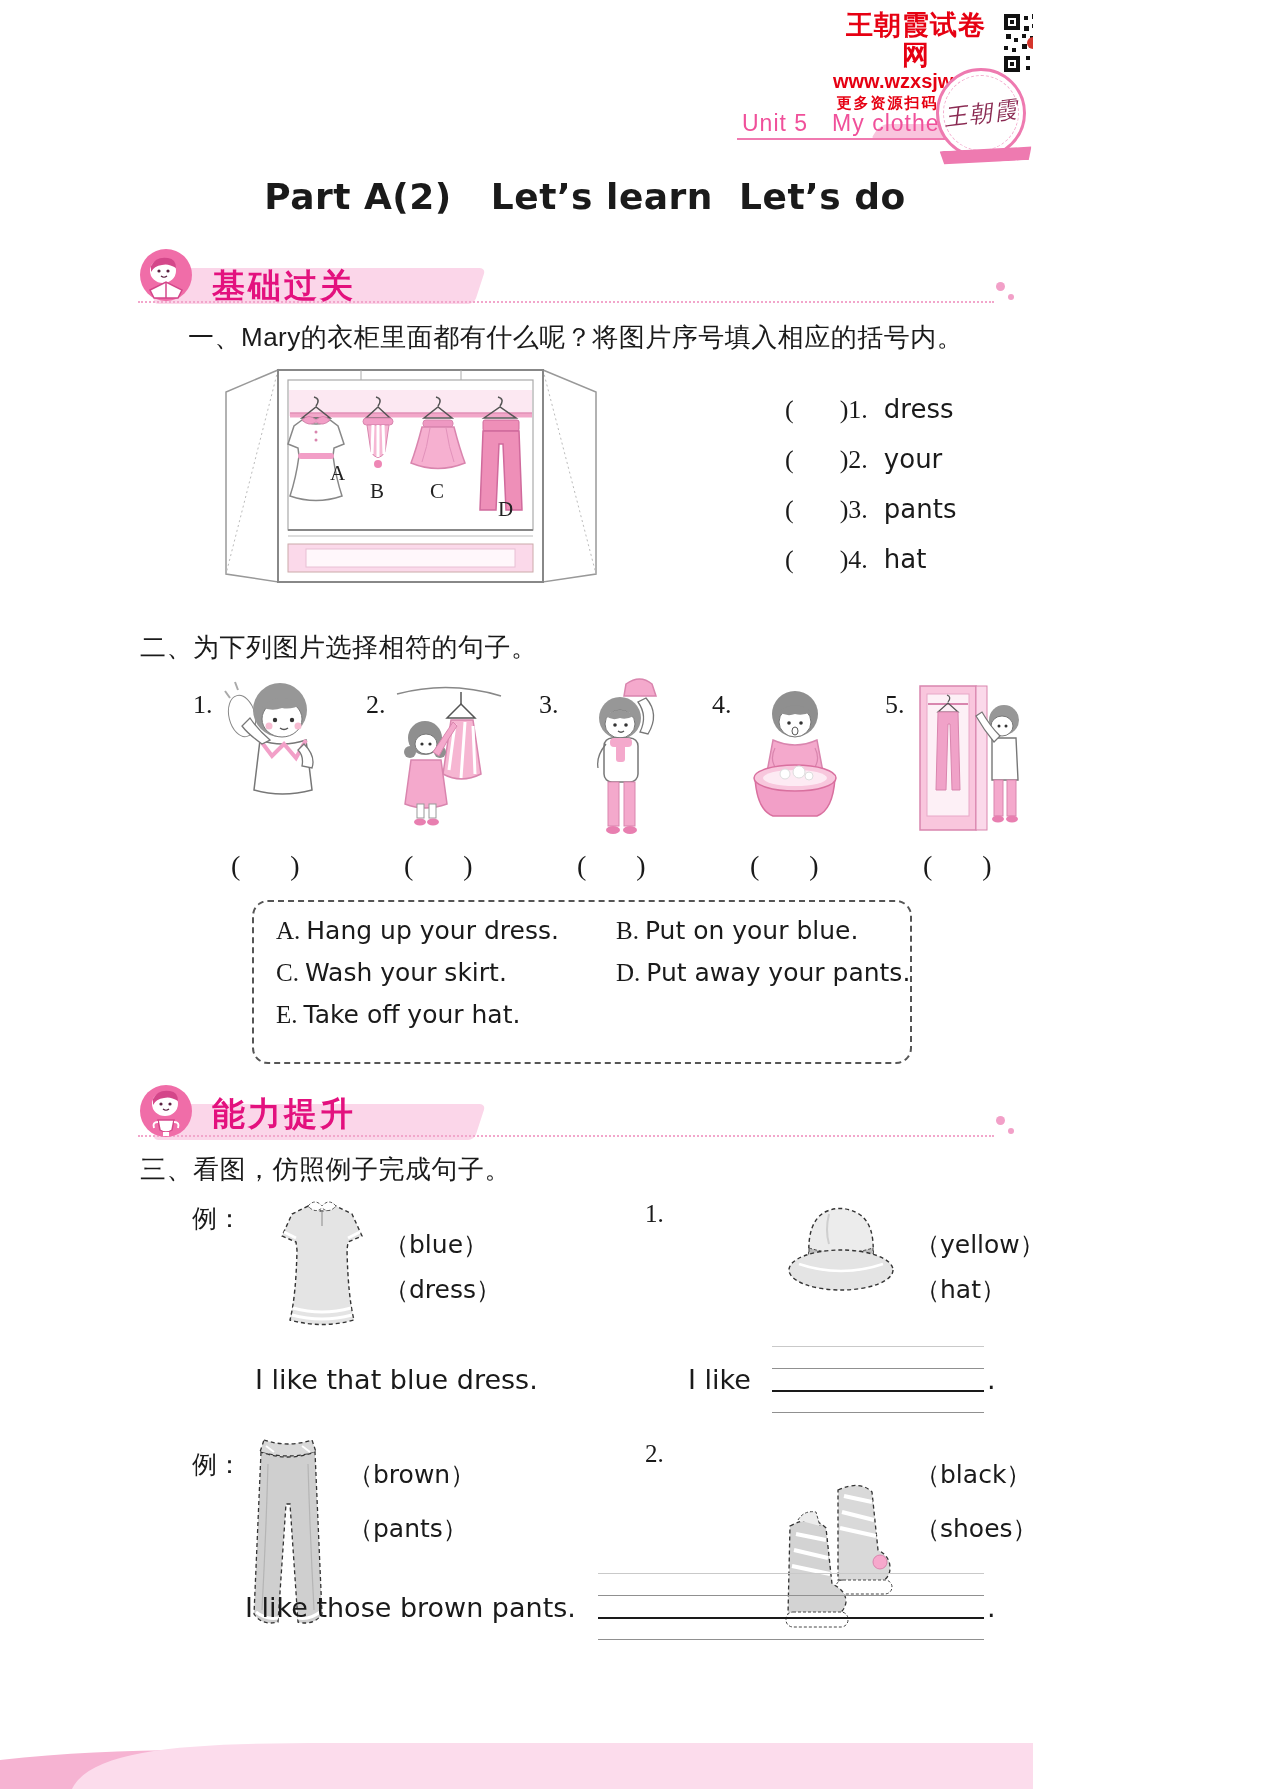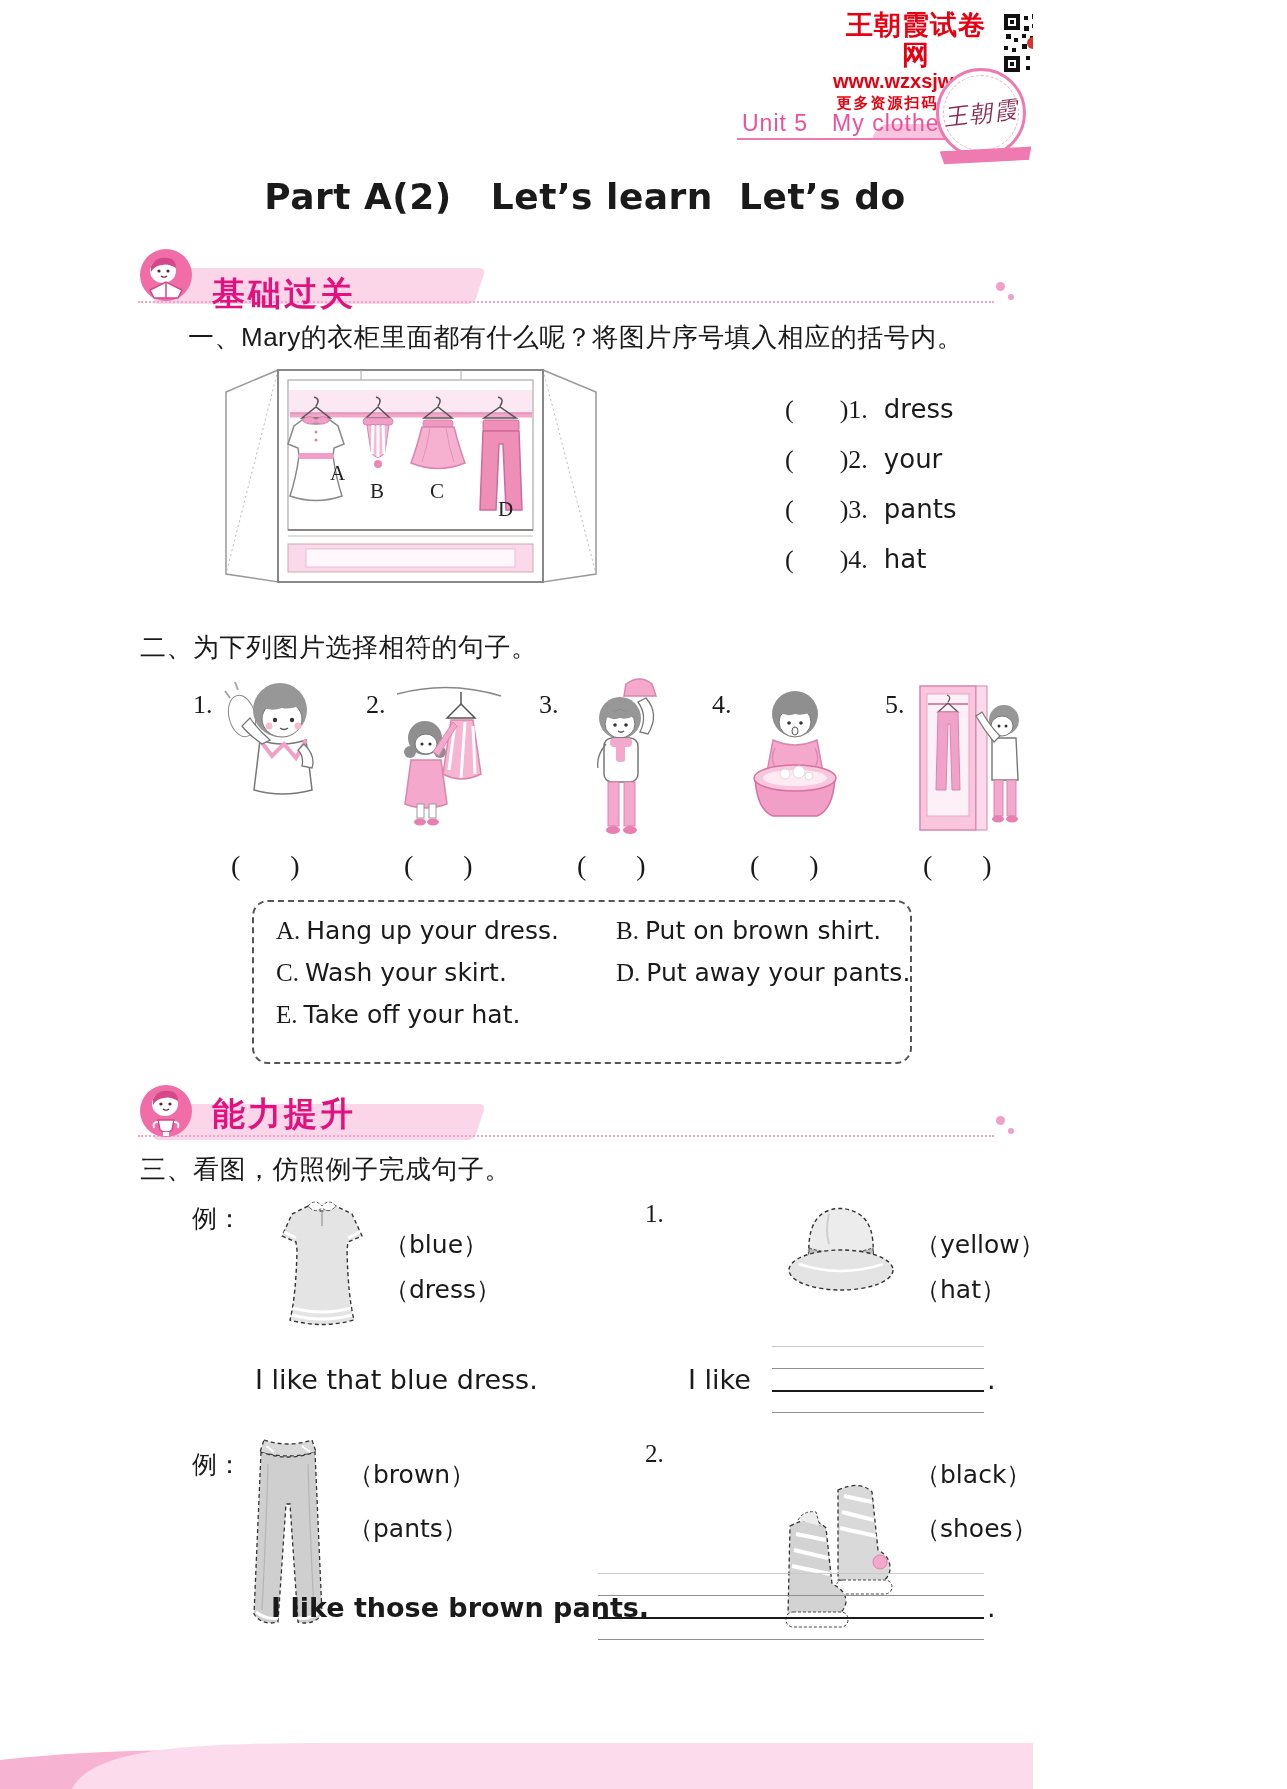--- a/index.html
+++ b/index.html
@@ -140,21 +140,21 @@
   <svg class="abs" style="left:138px;top:246px;z-index:2;" width="58" height="60" viewBox="0 0 58 60">
     <circle cx="28" cy="29" r="26" fill="#f06da8"></circle>
     <ellipse cx="25" cy="25" rx="13" ry="12" fill="#fff"></ellipse>
     <path d="M13,20 Q18,10 30,12 Q38,13 38,22 Q30,17 24,19 Q16,20 13,26 Z" fill="#d4478a"></path>
     <circle cx="21" cy="25" r="1.6" fill="#5a2040"></circle>
       <circle cx="30" cy="25" r="1.6" fill="#5a2040"></circle>
     <path d="M23,30 q3,2.5 6,0" stroke="#5a2040" stroke-width="1.2" fill="none"></path>
     <path d="M12,44 L28,36 L44,44 L40,52 L16,52 Z" fill="#fff" stroke="#d4478a" stroke-width="1.5"></path>
     <path d="M28,36 L28,52" stroke="#d4478a" stroke-width="1.5"></path>
   </svg>
-  <div class="abs badge-text" style="left:212px;top:272px;">基础过关</div>
+  <div class="abs badge-text" style="left:212px;top:264px;">基础过关</div>
   <div class="abs dotline" style="left:138px;top:301px;width:856px;"></div>
   <div class="abs pinkdot" style="left:996px;top:282px;width:9px;height:9px;"></div>
   <div class="abs pinkdot" style="left:1008px;top:294px;width:6px;height:6px;"></div>
 
   <div class="abs prompt" style="left:140px;top:320px;margin-left:48px;">一、Mary的衣柜里面都有什么呢？将图片序号填入相应的括号内。</div>
 
   <svg class="abs" style="left:206px;top:358px;" width="400" height="250" viewBox="0 0 400 250">
 
     <polygon points="72,12 20,34 20,216 72,224" fill="#fff" stroke="#999" stroke-width="1.5"></polygon>
     <line x1="72" y1="12" x2="20" y2="216" stroke="#bbb" stroke-width="1" stroke-dasharray="2,3"></line>
@@ -330,21 +330,21 @@
   </svg>
 
   <div class="abs bracket serif" style="left:231px;top:850px;"><span>(</span><span class="gap"></span><span>)</span></div>
   <div class="abs bracket serif" style="left:404px;top:850px;"><span>(</span><span class="gap"></span><span>)</span></div>
   <div class="abs bracket serif" style="left:577px;top:850px;"><span>(</span><span class="gap"></span><span>)</span></div>
   <div class="abs bracket serif" style="left:750px;top:850px;"><span>(</span><span class="gap"></span><span>)</span></div>
   <div class="abs bracket serif" style="left:923px;top:850px;"><span>(</span><span class="gap"></span><span>)</span></div>
 
   <div class="abs optbox">
     <div class="opt"><span class="lab">A.</span><span class="txt">Hang up your dress.</span></div>
-    <div class="opt"><span class="lab">B.</span><span class="txt">Put on brown shirt.</span></div>
+    <div class="opt"><span class="lab">B.</span><span class="txt">Put on your blue.</span></div>
     <div class="opt"><span class="lab">C.</span><span class="txt">Wash your skirt.</span></div>
     <div class="opt"><span class="lab">D.</span><span class="txt">Put away your pants.</span></div>
     <div class="opt"><span class="lab">E.</span><span class="txt">Take off your hat.</span></div>
   </div>
 
   <div class="abs badge-swoosh" style="left:158px;top:1104px;"></div>
   <svg class="abs" style="left:138px;top:1082px;z-index:2;" width="58" height="60" viewBox="0 0 58 60">
     <circle cx="28" cy="29" r="26" fill="#f06da8"></circle>
     <ellipse cx="27" cy="22" rx="13" ry="12" fill="#fff"></ellipse>
     <path d="M15,17 Q20,7 32,9 Q40,10 40,19 Q32,14 26,16 Q18,17 15,23 Z" fill="#d4478a"></path>
@@ -412,21 +412,21 @@
     <circle cx="112" cy="100" r="7" fill="#f6a8cc" stroke="#d985ae"></circle>
     <rect x="68" y="118" width="56" height="14" rx="7" fill="#fff" stroke="#444" stroke-dasharray="3,2"></rect>
     <path d="M22,64 Q44,52 58,66 L64,122 Q78,128 78,140 Q76,154 58,156 L20,152 Z" fill="#d3d3d3" stroke="#333" stroke-width="1.3" stroke-dasharray="4,3"></path>
     <path d="M28,72 L58,78 M26,88 L60,96 M24,104 L62,112" stroke="#fff" stroke-width="4"></path>
     <path d="M30,58 Q36,48 48,50 L52,64" fill="#ececec" stroke="#444" stroke-width="1" stroke-dasharray="3,2"></path>
     <rect x="18" y="150" width="62" height="15" rx="7" fill="#fff" stroke="#444" stroke-dasharray="3,2"></rect>
   </svg>
   <div class="abs hint" style="left:915px;top:1458px;">（black）</div>
   <div class="abs hint" style="left:915px;top:1512px;">（shoes）</div>
 
-  <div class="abs sentence" style="left:271px;top:1592px;font-weight:bold;">I like those brown pants.</div>
+  <div class="abs sentence" style="left:245px;top:1592px;">I like those brown pants.</div>
   <div class="wlines" style="left:598px;top:1573px;width:386px;height:70px;">
     <div class="wline wl-light" style="top:0;"></div>
     <div class="wline wl-gray" style="top:22px;"></div>
     <div class="wline wl-black" style="top:44px;"></div>
     <div class="wline wl-gray" style="top:66px;"></div>
   </div>
   <div class="abs sentence" style="left:987px;top:1592px;">.</div>
 
   <div class="abs pagenum serif">45</div>
 

